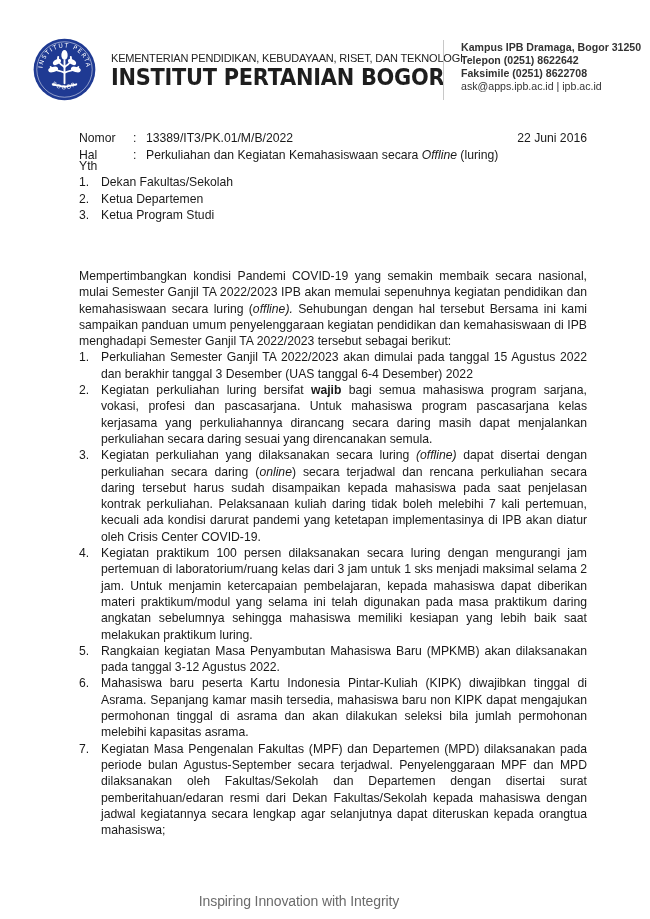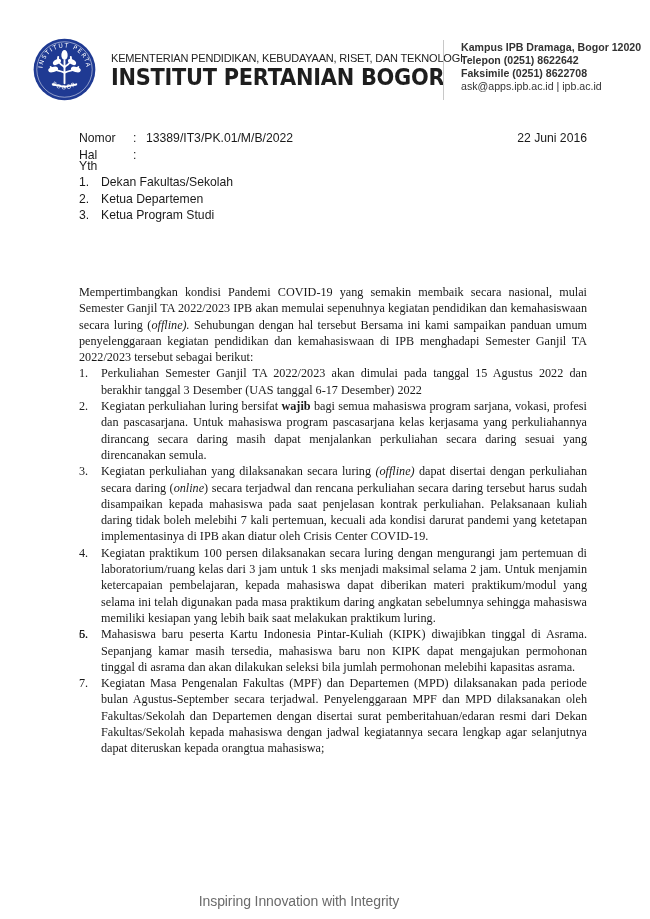--- a/index.html
+++ b/index.html
@@ -76,76 +76,78 @@
   </svg>
 
   <div class="inst-block">
     <div class="ministry">KEMENTERIAN PENDIDIKAN, KEBUDAYAAN, RISET, DAN TEKNOLOGI</div>
     <div class="inst-name">INSTITUT PERTANIAN BOGOR</div>
   </div>
 
   <div class="vdivider"></div>
 
   <div class="contact">
-    <div>Kampus IPB Dramaga, Bogor 12020</div>
+    <div>Kampus IPB Dramaga, Bogor 31250</div>
     <div>Telepon (0251) 8622642</div>
     <div>Faksimile (0251) 8622708</div>
     <div>ask@apps.ipb.ac.id | ipb.ac.id</div>
   </div>
 </div>
 
 <div class="meta-row" style="top:110px;">
   <span class="meta-label">Nomor</span>
   <span class="meta-colon">:</span>
   <span class="meta-value">13389/IT3/PK.01/M/B/2022</span>
   <span class="meta-date">22 Juni 2016</span>
 </div>
 <div class="meta-row" style="top:127px;">
   <span class="meta-label">Hal</span>
   <span class="meta-colon">:</span>
+  <span class="meta-value"><span>Perkuliahan dan Kegiatan Kemahasiswaan secara </span><em>Offline</em><span> (luring)</span></span>
 </div>
 
 <div class="addr" style="top:158px;">
   <div>Yth</div>
   <div class="addr-item">
     <span class="num">1.</span>
     <span>Dekan Fakultas/Sekolah</span>
   </div>
   <div class="addr-item">
     <span class="num">2.</span>
     <span>Ketua Departemen</span>
   </div>
   <div class="addr-item">
     <span class="num">3.</span>
     <span>Ketua Program Studi</span>
   </div>
 </div>
 
-<div class="doc" style="top:284px;font-family:Liberation Serif, serif;">
+<div class="doc" style="top:268px;">
   <div class="para"><span>Mempertimbangkan kondisi Pandemi COVID-19 yang semakin membaik secara nasional, mulai Semester Ganjil TA 2022/2023 IPB akan memulai sepenuhnya kegiatan pendidikan dan kemahasiswaan secara luring (</span><em>offline).</em><span> Sehubungan dengan hal tersebut Bersama ini kami sampaikan panduan umum penyelenggaraan kegiatan pendidikan dan kemahasiswaan di IPB menghadapi Semester Ganjil TA 2022/2023 tersebut sebagai berikut:</span></div>
 
   <ol class="list">
     <li>
       <span class="num">1.</span>
-      <span>Perkuliahan Semester Ganjil TA 2022/2023 akan dimulai pada tanggal 15 Agustus 2022 dan berakhir tanggal 3 Desember (UAS tanggal 6-17 Desember) 2022</span>
+      <span>Perkuliahan Semester Ganjil TA 2022/2023 akan dimulai pada tanggal 15 Agustus 2022 dan berakhir tanggal 3 Desember (UAS tanggal 6-4 Desember) 2022</span>
     </li>
     <li>
       <span class="num">2.</span>
       <span>Kegiatan perkuliahan luring bersifat </span><b>wajib</b><span> bagi semua mahasiswa program sarjana, vokasi, profesi dan pascasarjana. Untuk mahasiswa program pascasarjana kelas kerjasama yang perkuliahannya dirancang secara daring masih dapat menjalankan perkuliahan secara daring sesuai yang direncanakan semula.</span>
     </li>
     <li>
       <span class="num">3.</span>
       <span>Kegiatan perkuliahan yang dilaksanakan secara luring </span><em>(offline)</em><span> dapat disertai dengan perkuliahan secara daring (</span><em>online</em><span>) secara terjadwal dan rencana perkuliahan secara daring tersebut harus sudah disampaikan kepada mahasiswa pada saat penjelasan kontrak perkuliahan. Pelaksanaan kuliah daring tidak boleh melebihi 7 kali pertemuan, kecuali ada kondisi darurat pandemi yang ketetapan implementasinya di IPB akan diatur oleh Crisis Center COVID-19.</span>
     </li>
     <li>
       <span class="num">4.</span>
       <span>Kegiatan praktikum 100 persen dilaksanakan secara luring dengan mengurangi jam pertemuan di laboratorium/ruang kelas dari 3 jam untuk 1 sks menjadi maksimal selama 2 jam. Untuk menjamin ketercapaian pembelajaran, kepada mahasiswa dapat diberikan materi praktikum/modul yang selama ini telah digunakan pada masa praktikum daring angkatan sebelumnya sehingga mahasiswa memiliki kesiapan yang lebih baik saat melakukan praktikum luring.</span>
     </li>
     <li>
       <span class="num">5.</span>
+      <span>Rangkaian kegiatan Masa Penyambutan Mahasiswa Baru (MPKMB) akan dilaksanakan pada tanggal 3-12 Agustus 2022.</span>
     </li>
     <li>
       <span class="num">6.</span>
       <span>Mahasiswa baru peserta Kartu Indonesia Pintar-Kuliah (KIPK) diwajibkan tinggal di Asrama. Sepanjang kamar masih tersedia, mahasiswa baru non KIPK dapat mengajukan permohonan tinggal di asrama dan akan dilakukan seleksi bila jumlah permohonan melebihi kapasitas asrama.</span>
     </li>
     <li>
       <span class="num">7.</span>
       <span>Kegiatan Masa Pengenalan Fakultas (MPF) dan Departemen (MPD) dilaksanakan pada periode bulan Agustus-September secara terjadwal. Penyelenggaraan MPF dan MPD dilaksanakan oleh Fakultas/Sekolah dan Departemen dengan disertai surat pemberitahuan/edaran resmi dari Dekan Fakultas/Sekolah kepada mahasiswa dengan jadwal kegiatannya secara lengkap agar selanjutnya dapat diteruskan kepada orangtua mahasiswa;</span>
     </li>
   </ol>

